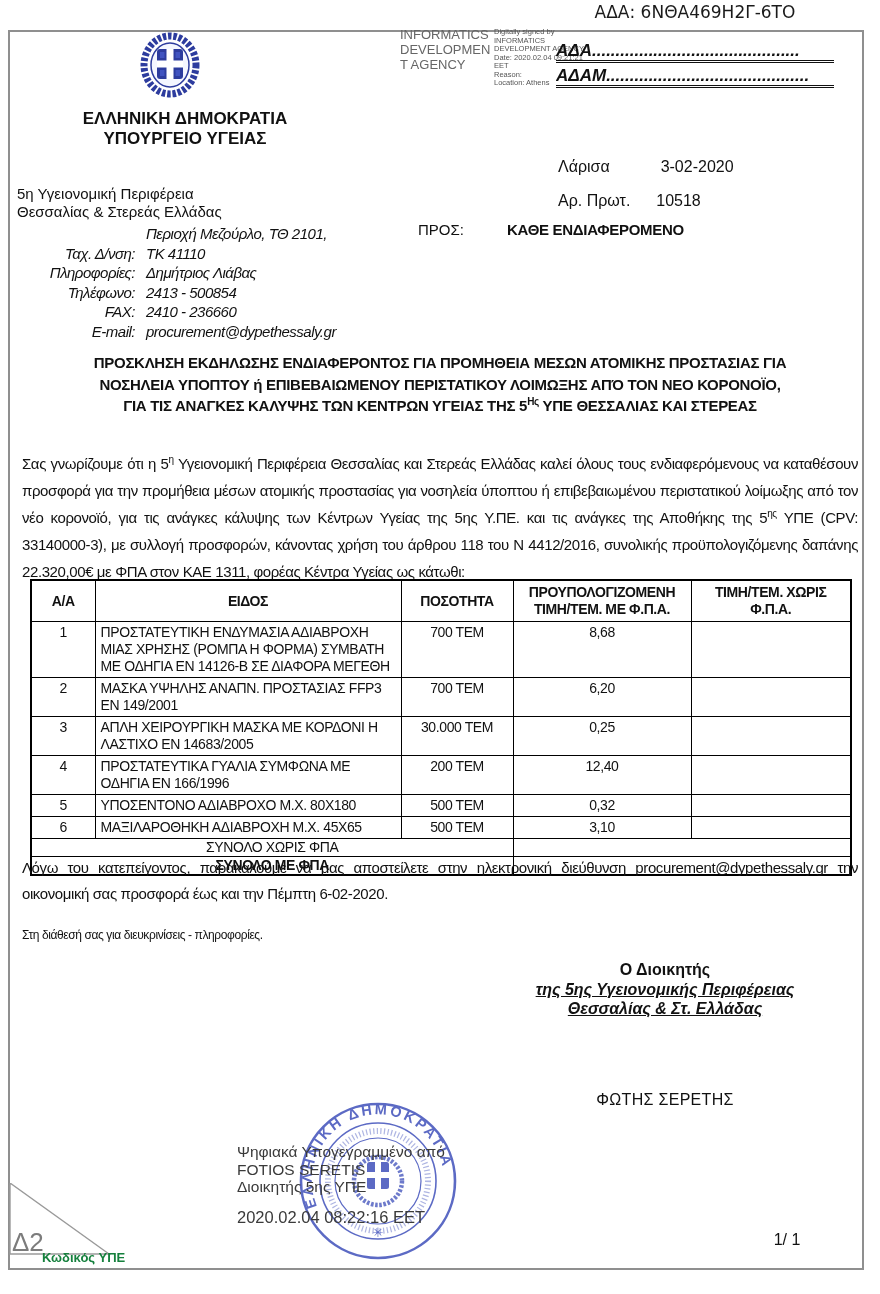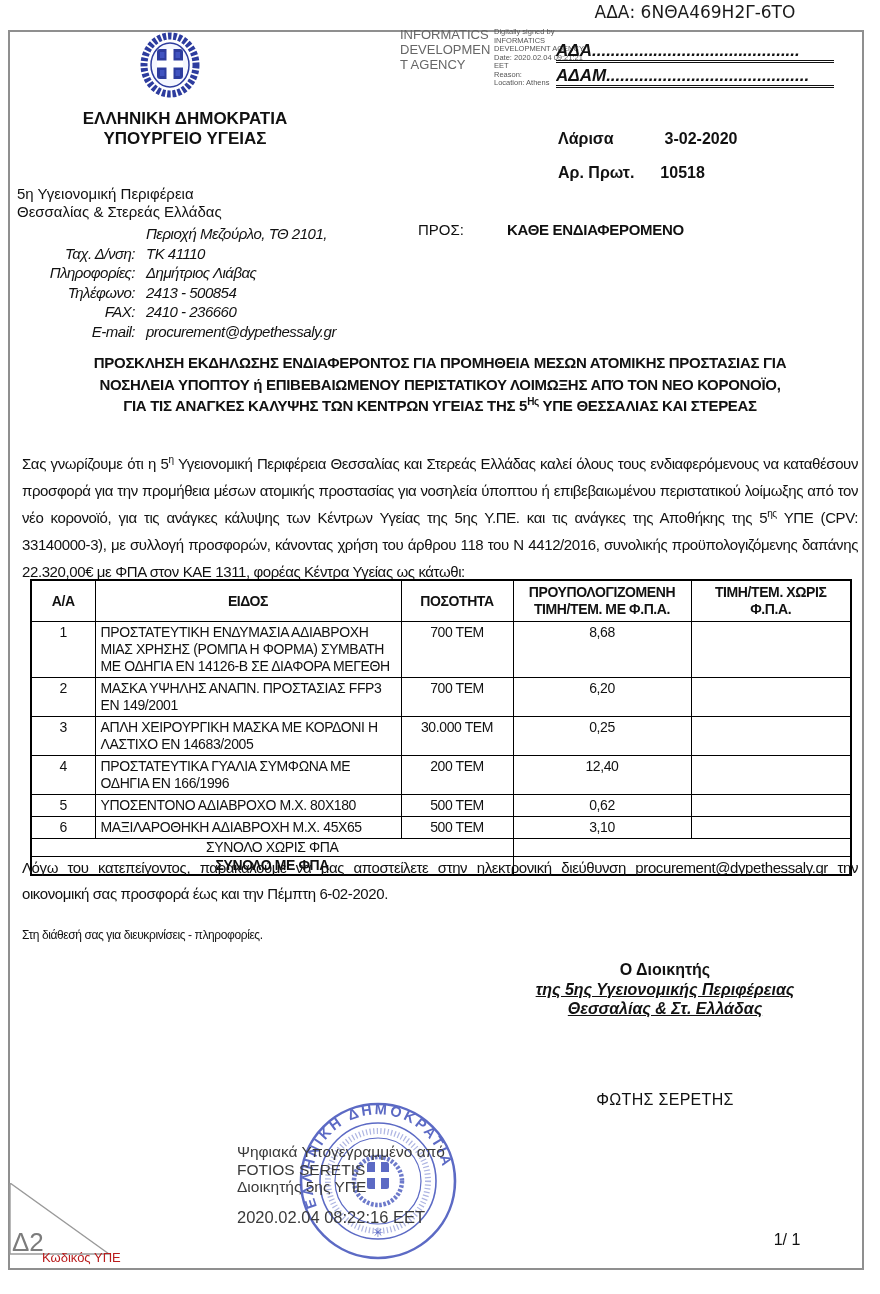--- a/index.html
+++ b/index.html
@@ -16,21 +16,21 @@
   .ada-fill{left:556px;width:278px;font-size:17px;font-weight:bold;font-style:italic;
             border-bottom:3px double #111;line-height:18px;white-space:nowrap;overflow:hidden;}
   
   .republic{left:18px;top:109px;width:334px;text-align:center;font-weight:bold;
             font-size:17px;line-height:20px;}
   .region{left:17px;top:185px;width:240px;font-size:15px;line-height:18px;}
   .contact{left:10px;top:224px;width:420px;font-size:15px;line-height:19.5px;font-style:italic;}
   .contact .row{display:flex;}
   .contact .lab{width:125px;text-align:right;flex:none;}
   .contact .val{margin-left:11px;}
-  .meta-row{font-weight:bold;font-size:16px;}
+  .meta-row{font-weight:normal;font-size:16px;margin-top:28px;}
   .pros-label{left:418px;top:221px;font-size:15px;}
   .pros-value{left:507px;top:221px;font-size:15px;font-weight:bold;letter-spacing:-0.3px;}
   
   .title{left:30px;top:352px;width:820px;text-align:center;font-weight:bold;
          font-size:15px;line-height:21.5px;letter-spacing:-0.3px;}
   sup{font-size:10px;vertical-align:super;line-height:0;}
   .body-par{left:22px;top:450px;width:836px;font-size:15px;line-height:27px;
             text-align:justify;letter-spacing:-0.4px;}
   
   table.items{left:30px;top:579px;width:820px;position:absolute;border-collapse:collapse;
@@ -55,21 +55,21 @@
   .sig-name{left:478px;top:1091px;width:374px;text-align:center;font-weight:normal;
             font-size:16px;letter-spacing:0.3px;}
   
   .stamp{left:297px;top:1100px;}
   .overlay{left:237px;top:1143px;width:360px;color:#3a3a3a;font-size:15.5px;
            line-height:17.5px;}
   .overlay .dt{margin-top:13px;font-size:16.5px;}
   
   .corner-svg{left:9px;top:1183px;}
   .corner-code{left:12px;top:1227px;font-size:26px;color:#7c7c7c;}
-  .corner-label{left:42px;top:1250px;font-size:13px;font-weight:normal;color:#b91c1c;}
+  .corner-label{left:42px;top:1250px;font-size:13px;font-weight:bold;color:#15803d;}
   .pagenum{left:752px;top:1231px;width:70px;font-size:16px;text-align:center;}
 </style>
 </head>
 <body>
 
 <div class="page">
 
   <div class="abs ada-top">ΑΔΑ: 6ΝΘΑ469Η2Γ-6ΤΟ</div>
 
   <div class="abs doc-border"></div>
@@ -203,21 +203,21 @@
         <td class="c">4</td>
         <td class="item">ΠΡΟΣΤΑΤΕΥΤΙΚΑ ΓΥΑΛΙΑ ΣΥΜΦΩΝΑ ΜΕ ΟΔΗΓΙΑ ΕΝ 166/1996</td>
         <td class="c">200 ΤΕΜ</td>
         <td class="c">12,40</td>
         <td class="c"></td>
       </tr>
       <tr>
         <td class="c">5</td>
         <td class="item">ΥΠΟΣΕΝΤΟΝΟ ΑΔΙΑΒΡΟΧΟ Μ.Χ. 80Χ180</td>
         <td class="c">500 ΤΕΜ</td>
-        <td class="c">0,62</td>
+        <td class="c">0,32</td>
         <td class="c"></td>
       </tr>
       <tr>
         <td class="c">6</td>
         <td class="item">ΜΑΞΙΛΑΡΟΘΗΚΗ ΑΔΙΑΒΡΟΧΗ Μ.Χ. 45Χ65</td>
         <td class="c">500 ΤΕΜ</td>
         <td class="c">3,10</td>
         <td class="c"></td>
       </tr>
       <tr class="foot">

